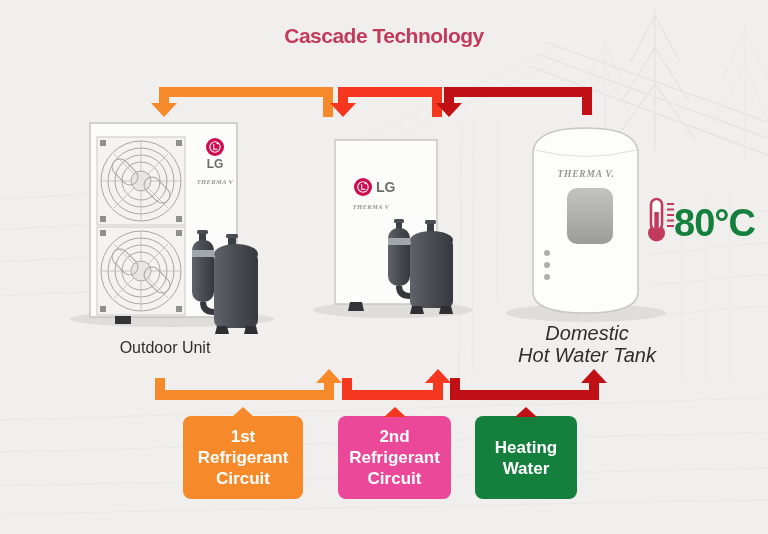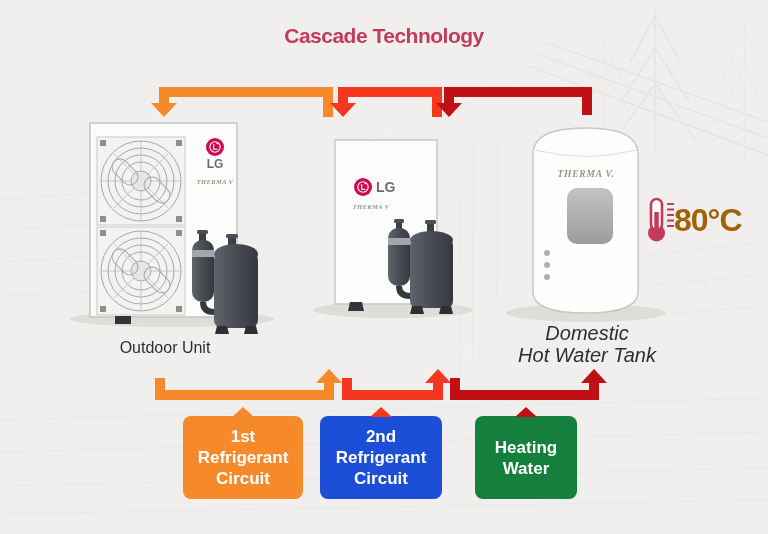--- a/index.html
+++ b/index.html
@@ -20,37 +20,37 @@
   .unit-label{
     position:absolute;text-align:center;color:#2e2e2e;
     font-size:16px;line-height:21px;white-space:pre-line;
   }
   .unit-label.outdoor{left:60px;top:337px;width:210px;}
   .unit-label.indoor{left:289px;top:337px;width:200px;}
   .unit-label.tank{left:487px;top:322px;width:200px;font-size:20px;line-height:22px;font-style:italic;}
 
   .temp-label{
     position:absolute;left:674px;top:202px;
-    font-size:32px;font-weight:bold;letter-spacing:-1px;color:#a16207;
+    font-size:38px;font-weight:bold;letter-spacing:-1px;color:#15803d;
   }
 
   .callout{
     position:absolute;top:416px;height:83px;border-radius:8px;
     display:flex;align-items:center;justify-content:center;text-align:center;
     color:#ffffff;font-size:17px;font-weight:bold;line-height:21px;
     white-space:pre-line;
   }
   .callout::before{
     content:"";position:absolute;top:-9px;left:50%;margin-left:-11px;
     border-left:11px solid transparent;border-right:11px solid transparent;
     border-bottom:10px solid transparent;
   }
   .callout.first{left:183px;width:120px;background:#F68A2B;}
   .callout.first::before{border-bottom-color:#F68A2B;}
-  .callout.second{left:320px;width:122px;background:#1d4ed8;}
+  .callout.second{left:338px;width:113px;background:#ec4899;}
   .callout.second::before{border-bottom-color:#F4371E;}
   .callout.heating{left:475px;width:102px;background:#15803d;}
   .callout.heating::before{border-bottom-color:#C11015;}
 
   
   .lg-text{font-family:"Liberation Sans",sans-serif;font-size:12px;font-weight:bold;fill:#6d6d6b;}
   .lg-text-lg{font-family:"Liberation Sans",sans-serif;font-size:14px;font-weight:bold;fill:#6d6d6b;}
   .tv-text{font-family:"Liberation Serif",serif;font-size:6.5px;font-style:italic;font-weight:bold;fill:#98968f;letter-spacing:0.4px;}
   .tv-text-lg{font-family:"Liberation Serif",serif;font-size:9.5px;font-style:italic;font-weight:bold;fill:#98968f;letter-spacing:0.8px;}
   .sketch{stroke:#e3e2df;stroke-width:1.2;fill:none;}

